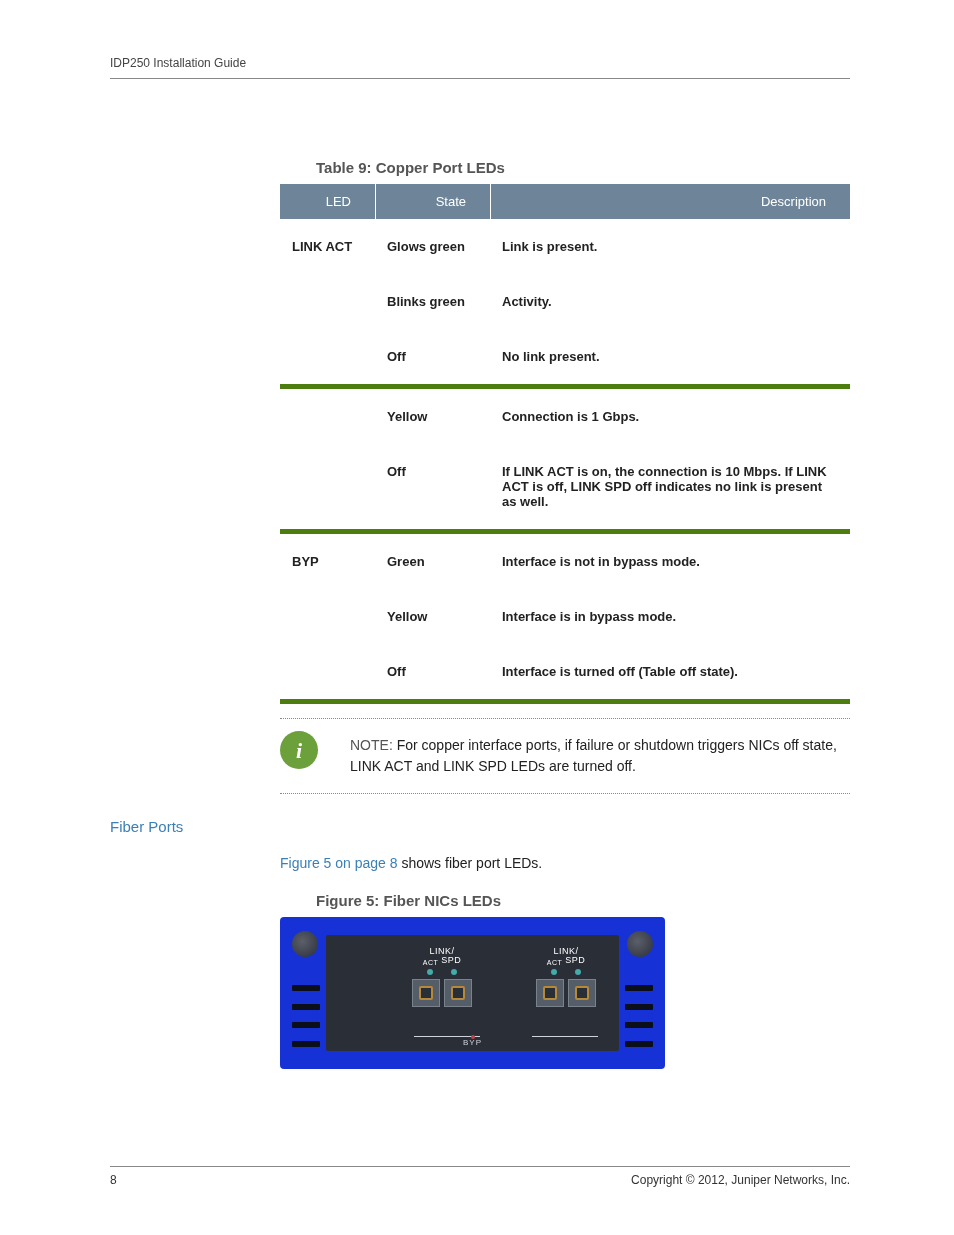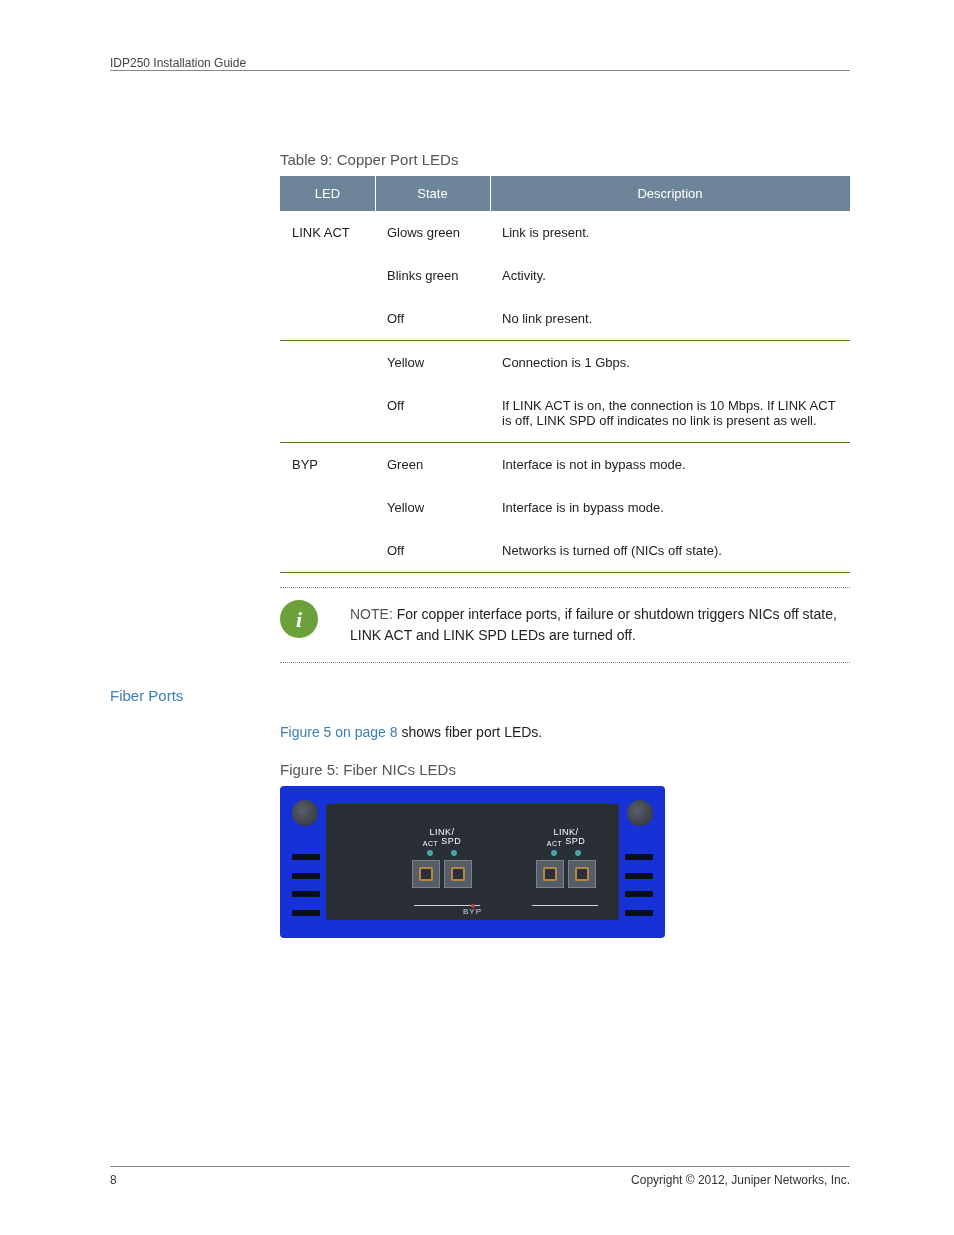--- a/index.html
+++ b/index.html
@@ -1,29 +1,29 @@
 <!DOCTYPE html>
 <html><head>
 <meta charset="utf-8">
 <style>
   * { box-sizing: border-box; margin: 0; padding: 0; }
   html, body { width: 954px; height: 1235px; background: #fff; font-family: Arial, Helvetica, sans-serif; color: #222; }
   .page { position: relative; width: 954px; height: 1235px; padding: 56px 104px 48px 110px; }
-  .running-head { font-size: 12px; color: #444; }
+  .running-head { font-size: 12px; color: #444; margin-bottom: 8px; }
   .head-rule { border: none; border-top: 1px solid #888; margin-bottom: 80px; }
 
   .content { margin-left: 170px; }
 
-  .table-caption, .figure-caption { font-weight: 400; color: #555; font-size: 15px; margin-bottom: 8px; }
+  .table-caption, .figure-caption { font-weight: 700; color: #555; font-size: 15px; margin-bottom: 8px; margin-left: 36px; }
 
   table.led { width: 100%; border-collapse: collapse; font-size: 13px; }
-  table.led thead th { background: #6e8599; color: #fff; font-weight: 400; text-align: center; padding: 10px 8px; }
+  table.led thead th { background: #6e8599; color: #fff; font-weight: 400; text-align: right; padding: 10px 24px; }
   table.led thead th + th { box-shadow: inset 1px 0 0 #fff; }
-  table.led tbody td { padding: 14px 12px; vertical-align: top; }
-  table.led tbody tr.sep td { border-bottom: 1px solid #4d7c0f; }
+  table.led tbody td { padding: 20px 12px; vertical-align: top; font-weight: bold; }
+  table.led tbody tr.sep td { border-bottom: 5px solid #4d7c0f; }
   .col-led { width: 95px; }
   .col-state { width: 115px; }
 
   .note-block { margin-top: 14px; border-top: 1px dotted #888; border-bottom: 1px dotted #888; padding: 16px 0 16px 70px; position: relative; font-size: 14px; line-height: 1.5; min-height: 72px; }
   .note-icon { position: absolute; left: 0; top: 12px; width: 38px; height: 38px; border-radius: 50%; background: #6CA03B; display: flex; align-items: center; justify-content: center; }
   .note-icon span { color: #fff; font-family: Georgia, 'Times New Roman', serif; font-style: italic; font-weight: bold; font-size: 22px; }
   .note-label { color: #555; margin-top: 34px; }
 
   .section-heading { color: #3b7fb7; font-weight: 400; font-size: 15px; margin-top: 24px; }
 
@@ -31,21 +31,21 @@
   .link { color: #3b7fb7; }
 
   
   .figure-box { width: 385px; height: 152px; background: #1632d6; border-radius: 4px; padding: 10px; position: relative; margin-top: 6px; }
   .device-face { position: absolute; top: 18px; left: 46px; right: 46px; bottom: 18px; background: #2a2e37; border-radius: 2px; }
   .screw { position: absolute; width: 26px; height: 26px; border-radius: 50%; background: radial-gradient(circle at 40% 40%, #5a5f6a, #2b2f38); top: 14px; }
   .screw.l { left: 12px; } .screw.r { right: 12px; }
   .vents { position: absolute; top: 62px; width: 28px; bottom: 16px; display: flex; flex-direction: column; justify-content: space-around; }
   .vents.l { left: 12px; } .vents.r { right: 12px; }
   .vents div { height: 6px; background: #0a0f1a; border-radius: 1px; }
-  .port-group { position: absolute; top: 24px; width: 84px; text-align: center; }
+  .port-group { position: absolute; top: 12px; width: 84px; text-align: center; }
   .port-group.one { left: 74px; } .port-group.two { left: 198px; }
   .port-label { color: #fff; font-size: 9px; letter-spacing: 0.5px; line-height: 1; }
   .port-label .sub { font-size: 7px; display: inline-block; vertical-align: -2px; }
   .led-dots { display: flex; justify-content: center; gap: 18px; margin: 3px 0 4px; }
   .led-dots span { width: 6px; height: 6px; background: #4aa; border-radius: 50%; display: inline-block; }
   .jacks { display: flex; justify-content: center; gap: 4px; }
   .jack { width: 28px; height: 28px; background: #555d68; border: 1px solid #7a828c; display: flex; align-items: center; justify-content: center; }
   .jack::after { content: ""; width: 10px; height: 10px; border: 2px solid #b48a3a; border-radius: 2px; background: #2a2e37; display: block; }
   .byp { position: absolute; bottom: 4px; left: 0; right: 0; text-align: center; color: #cfd3da; font-size: 8px; letter-spacing: 1px; }
   .byp-line { position: absolute; bottom: 14px; height: 1px; background: #cfd3da; }
@@ -112,21 +112,21 @@
             <td>Interface is not in bypass mode.</td>
           </tr>
         <tr>
             <td></td>
             <td>Yellow</td>
             <td>Interface is in bypass mode.</td>
           </tr>
         <tr class="sep">
             <td></td>
             <td>Off</td>
-            <td>Networks is turned off (NICs off state).</td>
+            <td>Interface is turned off (Table off state).</td>
           </tr>
       </tbody>
     </table>
 
     <div class="note-block">
       <div class="note-icon">
           <span>i</span>
         </div>
       <span class="note-label">NOTE:</span>
       <span>For copper interface ports, if failure or shutdown triggers NICs off state, LINK ACT and LINK SPD LEDs are turned off.</span>

